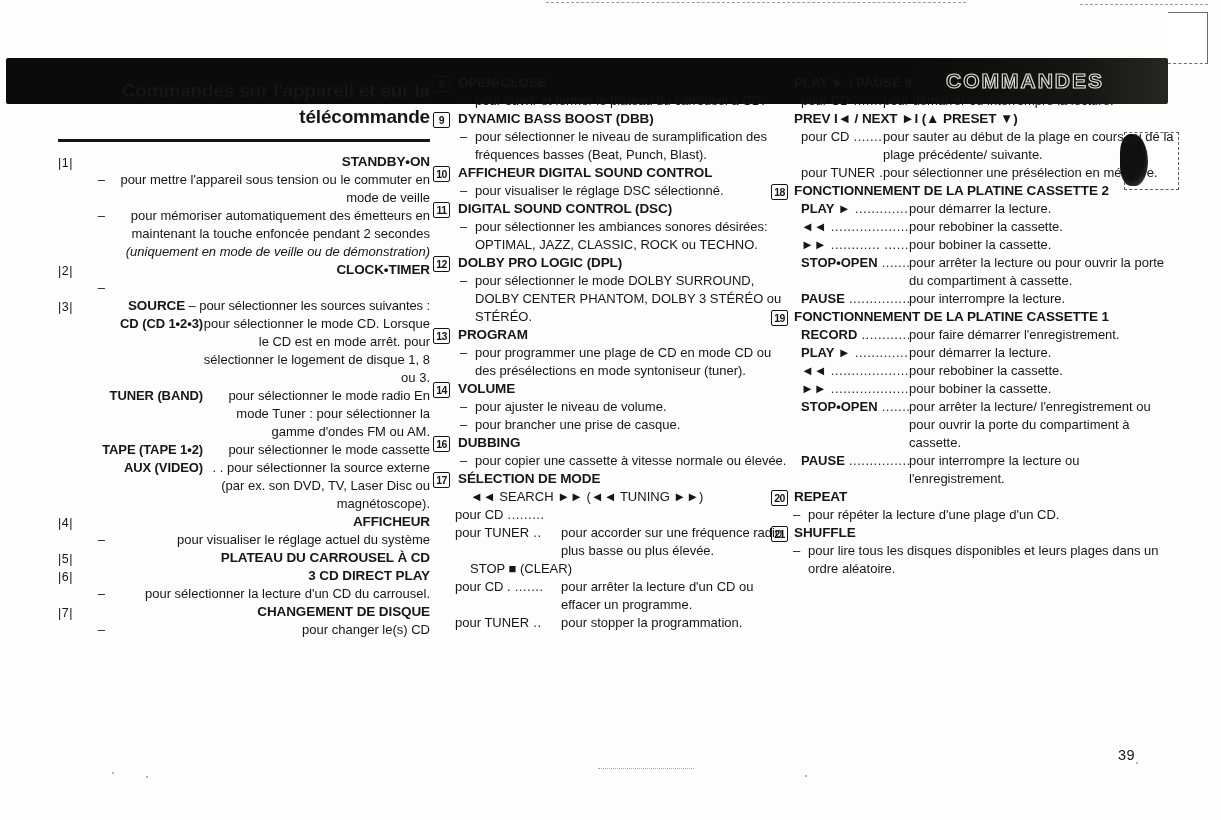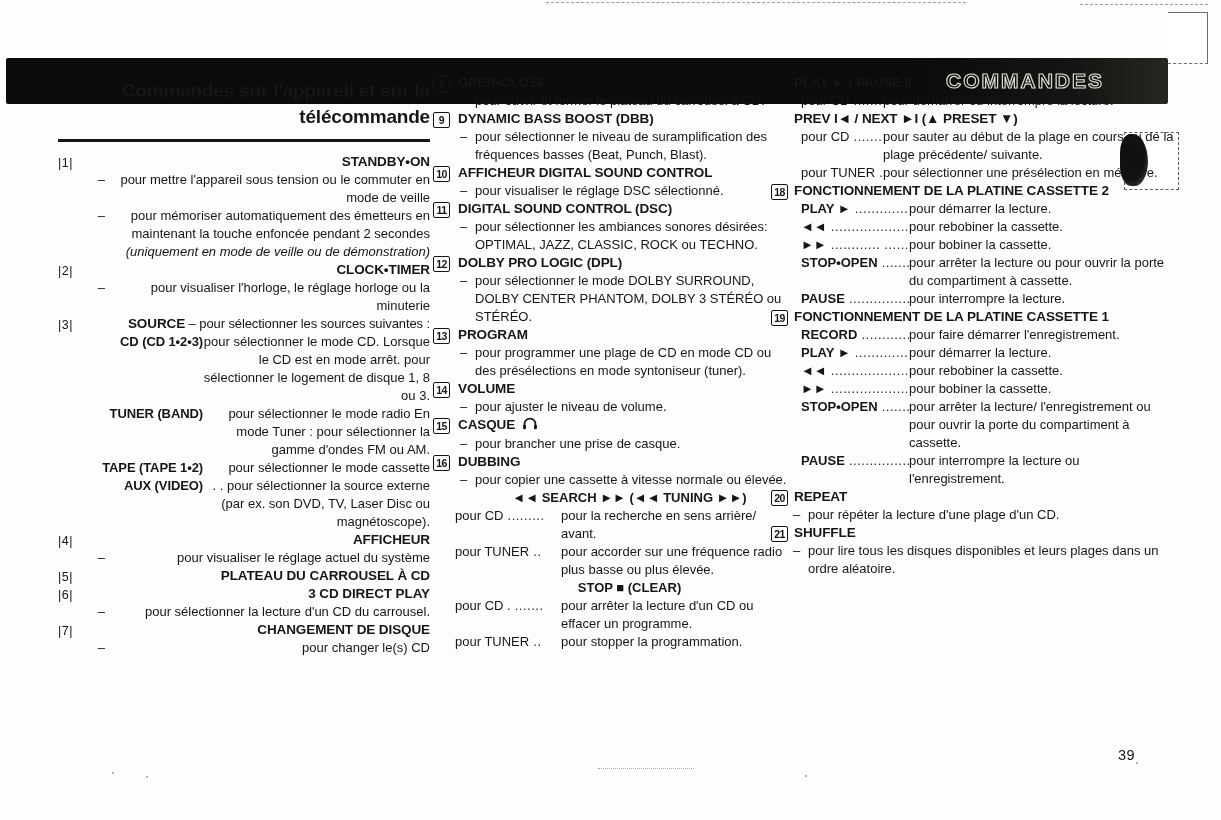--- a/index.html
+++ b/index.html
@@ -76,21 +76,21 @@
   .ln .txt{flex:1;min-width:0;}
   .ln.dash{padding-left:32px;}
   #col-2 .ln.dash{padding-left:27px;}
   #col-3 .ln.dash{padding-left:22px;}
   .dsh{flex:none;width:15px;}
   .it{font-style:italic;}
 
   .ln.term{padding-left:19px;}
   .term-t{flex:none;width:126px;font-weight:700;font-size:13px;letter-spacing:-0.1px;}
 
-  .subhead{padding-left:37px;font-weight:700;text-align:center;}
+  .subhead{padding-left:37px;font-weight:400;}
   .ln.lead{padding-left:22px;}
   #col-3 .ln.lead{padding-left:30px;}
   .term-l{flex:none;white-space:nowrap;overflow:hidden;}
   #col-2 .term-l{width:106px;}
   #col-3 .term-l{width:108px;}
   #col-3 .lead.short .term-l{width:82px;}
   .b{font-weight:700;}
   .dots{letter-spacing:0.5px;color:#2a2a2a;}
 
   .hp-icon{display:inline-block;vertical-align:-1px;margin-left:7px;}
@@ -124,21 +124,20 @@
         </div>
         <div class="ln dash">
           <span class="dsh">–</span>
           <span class="txt">pour mémoriser automatiquement des émetteurs en maintenant la touche enfoncée pendant 2 secondes <span class="it">(uniquement en mode de veille ou de démonstration)</span></span>
         </div>
       </div>
       <div class="item">
         <div class="hd"><span class="num bars">|2|</span><span class="ttl">CLOCK•TIMER</span></div>
         <div class="ln dash">
           <span class="dsh">–</span>
-          <span class="txt">pour visualiser l'horloge, le réglage horloge ou la minuterie</span>
         </div>
       </div>
       <div class="item">
         <div class="hd"><span class="num bars">|3|</span><span class="ttl">SOURCE</span><span class="sfx"> – pour sélectionner les sources suivantes :</span></div>
         <div class="ln term">
           <span class="term-t">CD (CD 1•2•3)</span>
           <span class="txt">pour sélectionner le mode CD. Lorsque le CD est en mode arrêt. pour sélectionner le logement de disque 1, 8 ou 3.</span>
         </div>
         <div class="ln term">
           <span class="term-t">TUNER (BAND)</span>
@@ -222,42 +221,37 @@
         </div>
       </div>
       <div class="item">
         <div class="hd"><span class="num box">14</span><span class="ttl">VOLUME</span></div>
         <div class="ln dash">
           <span class="dsh">–</span>
           <span class="txt">pour ajuster le niveau de volume.</span>
         </div>
       </div>
       <div class="item">
-        <div class="hd"><span class="num box">15</span><span class="ttl">CASQUE</span><span class="hp-icon"><svg width="16" height="13" viewBox="0 0 20 16">
-              <path d="M3.2 13.5 V8.6 a6.8 6.8 0 0 1 13.6 0 V13.5" fill="none" stroke="#161616" stroke-width="2.1"></path>
-              <rect x="1.4" y="9.6" width="3.6" height="5.6" rx="1.2" fill="#161616"></rect>
-              <rect x="15" y="9.6" width="3.6" height="5.6" rx="1.2" fill="#161616"></rect>
-            </svg></span></div>
         <div class="ln dash">
           <span class="dsh">–</span>
           <span class="txt">pour brancher une prise de casque.</span>
         </div>
       </div>
       <div class="item">
         <div class="hd"><span class="num box">16</span><span class="ttl">DUBBING</span></div>
         <div class="ln dash">
           <span class="dsh">–</span>
           <span class="txt">pour copier une cassette à vitesse normale ou élevée.</span>
         </div>
       </div>
       <div class="item">
+        <div class="hd"><span class="num box">17</span><span class="ttl">SÉLECTION DE MODE</span></div>
         <div class="subhead">◄◄ SEARCH ►► (◄◄ TUNING ►►)</div>
         <div class="ln lead">
           <span class="term-l"><span>pour CD</span><span class="dots"> .........</span></span>
-          <span class="txt">pour la recherche en sens arrière/ avant.</span>
         </div>
         <div class="ln lead">
           <span class="term-l"><span>pour TUNER</span><span class="dots"> ..</span></span>
           <span class="txt">pour accorder sur une fréquence radio plus basse ou plus élevée.</span>
         </div>
         <div class="subhead">STOP ■ (CLEAR)</div>
         <div class="ln lead">
           <span class="term-l"><span>pour CD .</span><span class="dots"> .......</span></span>
           <span class="txt">pour arrêter la lecture d'un CD ou effacer un programme.</span>
         </div>

